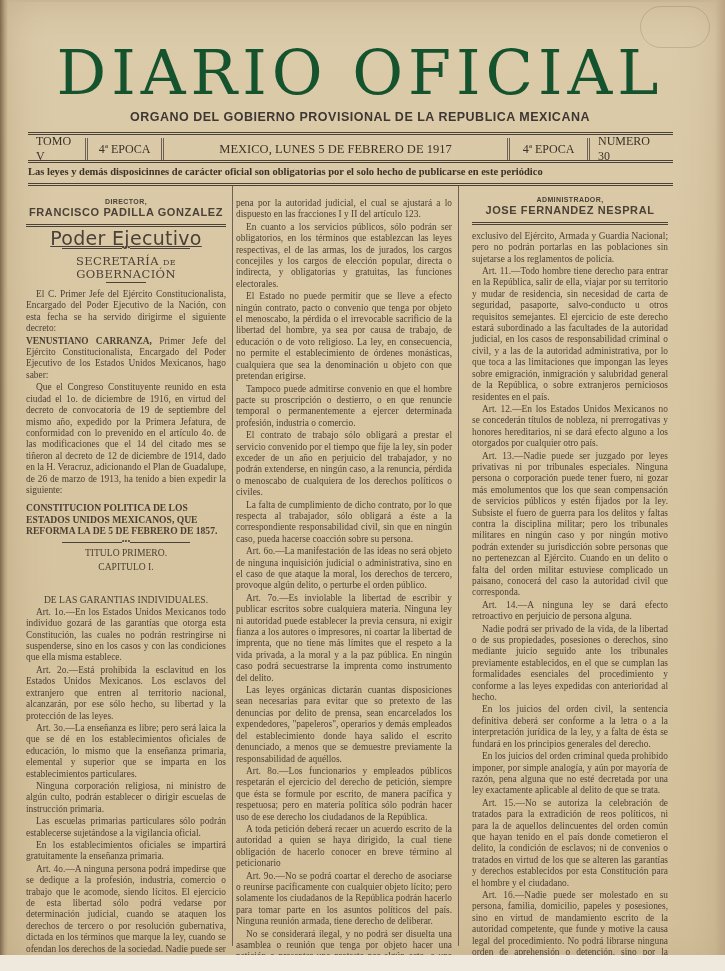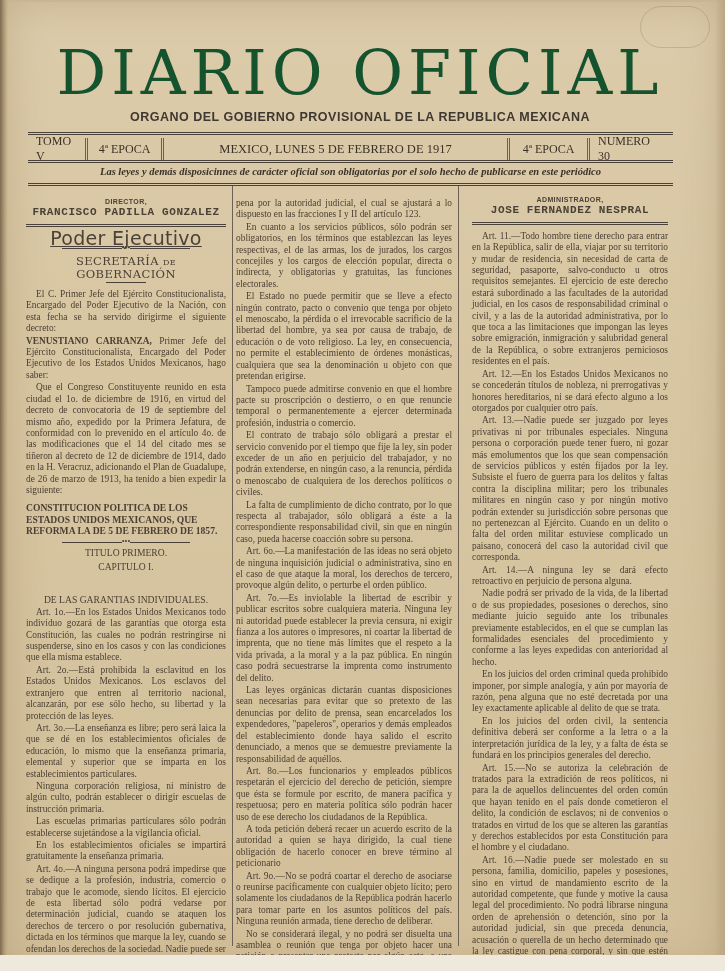--- a/index.html
+++ b/index.html
@@ -23,32 +23,32 @@
     font-family: "DejaVu Serif", serif; font-size: 62px; letter-spacing: 5px; color: #14532d; font-weight: normal; line-height: 62px;
   }
   .masthead-sub {
     position: absolute; left: 30px; top: 110px; width: 660px; text-align: center;
     font-family: "Liberation Sans", sans-serif; font-weight: bold; font-size: 12.5px; letter-spacing: 0.5px; color: #3e3832;
   }
   .rule { position: absolute; left: 28px; width: 645px; height: 0; border-top: 3px double #4a4238; }
   .dateline { position: absolute; left: 28px; top: 134px; width: 645px; height: 26px; display: flex; align-items: flex-end; font-size: 12px; }
   .dateline .cell { height: 22px; display: flex; align-items: center; justify-content: center; border-right: 3px double #6a6054; padding: 0 8px; }
   .dateline .cell:last-child { border-right: none; }
-  .notice { position: absolute; left: 28px; top: 166px; width: 645px; text-align: center; font-size: 10.5px; font-weight: bold; font-family: "Liberation Serif", serif; font-style: italic; }
+  .notice { position: absolute; left: 28px; top: 166px; width: 645px; text-align: left; font-size: 10.5px; font-weight: bold; font-family: "Liberation Serif", serif; }
 
   .col { position: absolute; font-size: 9.4px; line-height: 11.4px; text-align: justify; color: #4a3f33; }
   .col p { text-indent: 10px; margin-bottom: 1px; hyphens: auto; }
   .col p.noind { text-indent: 0; }
   .col1 { left: 26px; top: 196px; width: 200px; }
   .col2 { left: 236px; top: 198px; width: 216px; }
   .col3 { left: 472px; top: 198px; width: 196px; }
   .vline { position: absolute; width: 0; border-left: 1px solid #6a6054; }
 
   .staff-label { text-align: center; font-family: "Liberation Sans", sans-serif; font-size: 7px; letter-spacing: 0.4px; font-weight: bold; color: #4a4238; }
-  .staff-name { text-align: center; font-family: Liberation Mono, monospace; font-size: 11px; font-weight: bold; letter-spacing: 0.6px; color: #4a4238; }
+  .staff-name { text-align: center; font-family: Liberation Sans, sans-serif; font-size: 11px; font-weight: bold; letter-spacing: 0.6px; color: #4a4238; }
   .section-title { text-align: center; font-family: "DejaVu Sans", sans-serif; font-size: 19px; color: #4a4238; margin-top: 6px; letter-spacing: 0.3px; text-decoration: underline; }
   .orn { text-align: center; font-size: 8px; line-height: 8px; color: #4a4238; }
   .orn span { display: inline-block; width: 60px; border-top: 1px solid #4a4238; vertical-align: middle; }
   .sub-title { text-align: center; font-family: "DejaVu Serif", serif; font-size: 11.5px; letter-spacing: 0.4px; margin: 4px 0 2px; color: #4a4238; }
   .sub-title small { font-size: 8px; }
   .short-rule { width: 40px; margin: 2px auto 6px; border-top: 1px solid #4a4238; }
   .bold-head { font-weight: bold; text-align: left; font-size: 9.6px; line-height: 11.5px; margin: 6px 0 4px; text-indent: 0 !important; }
   .center-plain { text-align: center; font-size: 9.6px; line-height: 13px; text-indent: 0 !important; }
   .bold { font-weight: bold; }
 </style>
@@ -120,24 +120,25 @@
   <p>A toda petición deberá recaer un acuerdo escrito de la autoridad a quien se haya dirigido, la cual tiene obligación de hacerlo conocer en breve término al peticionario</p>
   <p>Art. 9o.—No se podrá coartar el derecho de asociarse o reunirse pacíficamente con cualquier objeto lícito; pero solamente los ciudadanos de la República podrán hacerlo para tomar parte en los asuntos políticos del país. Ninguna reunión armada, tiene derecho de deliberar.</p>
   <p>No se considerará ilegal, y no podrá ser disuelta una asamblea o reunión que tenga por objeto hacer una petición o presentar una protesta por algún acto, a una autoridad, si no se profieren injurias contra ésta, ni se hiciere uso de violencias o amenazas para intimidarla u obligarla a resolver en el sentido que se desee.</p>
 
 </div>
 
 <div class="col col3">
   <div class="staff-label" style="margin-top:-4px;">ADMINISTRADOR,</div>
   <div class="staff-name">JOSE FERNANDEZ NESPRAL</div>
   <div style="border-top:3px double #4a4238;margin:5px 0 6px;"></div>
+  <p class="noind">exclusivo del Ejército, Armada y Guardia Nacional; pero no podrán portarlas en las poblaciones sin sujetarse a los reglamentos de policía.</p>
   <p>Art. 11.—Todo hombre tiene derecho para entrar en la República, salir de ella, viajar por su territorio y mudar de residencia, sin necesidad de carta de seguridad, pasaporte, salvo-conducto u otros requisitos semejantes. El ejercicio de este derecho estará subordinado a las facultades de la autoridad judicial, en los casos de responsabilidad criminal o civil, y a las de la autoridad administrativa, por lo que toca a las limitaciones que impongan las leyes sobre emigración, inmigración y salubridad general de la República, o sobre extranjeros perniciosos residentes en el país.</p>
   <p>Art. 12.—En los Estados Unidos Mexicanos no se concederán títulos de nobleza, ni prerrogativas y honores hereditarios, ni se dará efecto alguno a los otorgados por cualquier otro país.</p>
   <p>Art. 13.—Nadie puede ser juzgado por leyes privativas ni por tribunales especiales. Ninguna persona o corporación puede tener fuero, ni gozar más emolumentos que los que sean compensación de servicios públicos y estén fijados por la ley. Subsiste el fuero de guerra para los delitos y faltas contra la disciplina militar; pero los tribunales militares en ningún caso y por ningún motivo podrán extender su jurisdicción sobre personas que no pertenezcan al Ejército. Cuando en un delito o falta del orden militar estuviese complicado un paisano, conocerá del caso la autoridad civil que corresponda.</p>
   <p>Art. 14.—A ninguna ley se dará efecto retroactivo en perjuicio de persona alguna.</p>
   <p>Nadie podrá ser privado de la vida, de la libertad o de sus propiedades, posesiones o derechos, sino mediante juicio seguido ante los tribunales previamente establecidos, en el que se cumplan las formalidades esenciales del procedimiento y conforme a las leyes expedidas con anterioridad al hecho.</p>
+  <p>En los juicios del orden civil, la sentencia definitiva deberá ser conforme a la letra o a la interpretación jurídica de la ley, y a falta de ésta se fundará en los principios generales del derecho.</p>
   <p>En los juicios del orden criminal queda prohibido imponer, por simple analogía, y aún por mayoría de razón, pena alguna que no esté decretada por una ley exactamente aplicable al delito de que se trata.</p>
-  <p>En los juicios del orden civil, la sentencia definitiva deberá ser conforme a la letra o a la interpretación jurídica de la ley, y a falta de ésta se fundará en los principios generales del derecho.</p>
   <p>Art. 15.—No se autoriza la celebración de tratados para la extradición de reos políticos, ni para la de aquellos delincuentes del orden común que hayan tenido en el país donde cometieron el delito, la condición de esclavos; ni de convenios o tratados en virtud de los que se alteren las garantías y derechos establecidos por esta Constitución para el hombre y el ciudadano.</p>
   <p>Art. 16.—Nadie puede ser molestado en su persona, familia, domicilio, papeles y posesiones, sino en virtud de mandamiento escrito de la autoridad competente, que funde y motive la causa legal del procedimiento. No podrá librarse ninguna orden de aprehensión o detención, sino por la autoridad judicial, sin que preceda denuncia, acusación o querella de un hecho determinado que la ley castigue con pena corporal, y sin que estén apoyadas aquéllas por declaración, bajo protesta, de persona digna de fe o por otros datos que hagan probable la responsabilidad del inculpado, hecha excepción de los casos de flagrante delito en que cualquiera persona puede aprehender al delincuente y a sus cómplices, poniéndolos sin demora a disposición de la autoridad inmediata. Solamente en casos urgentes, cuando no haya en el lugar ninguna autoridad judicial, y tratándose de delitos que se persiguen de oficio, podrá la autoridad administrativa, bajo su más estrecha responsabilidad, decretar la detención de un acusado, poniéndo-</p>
 </div>
 
 <div class="bottom-strip"></div>
 
 </body></html>

